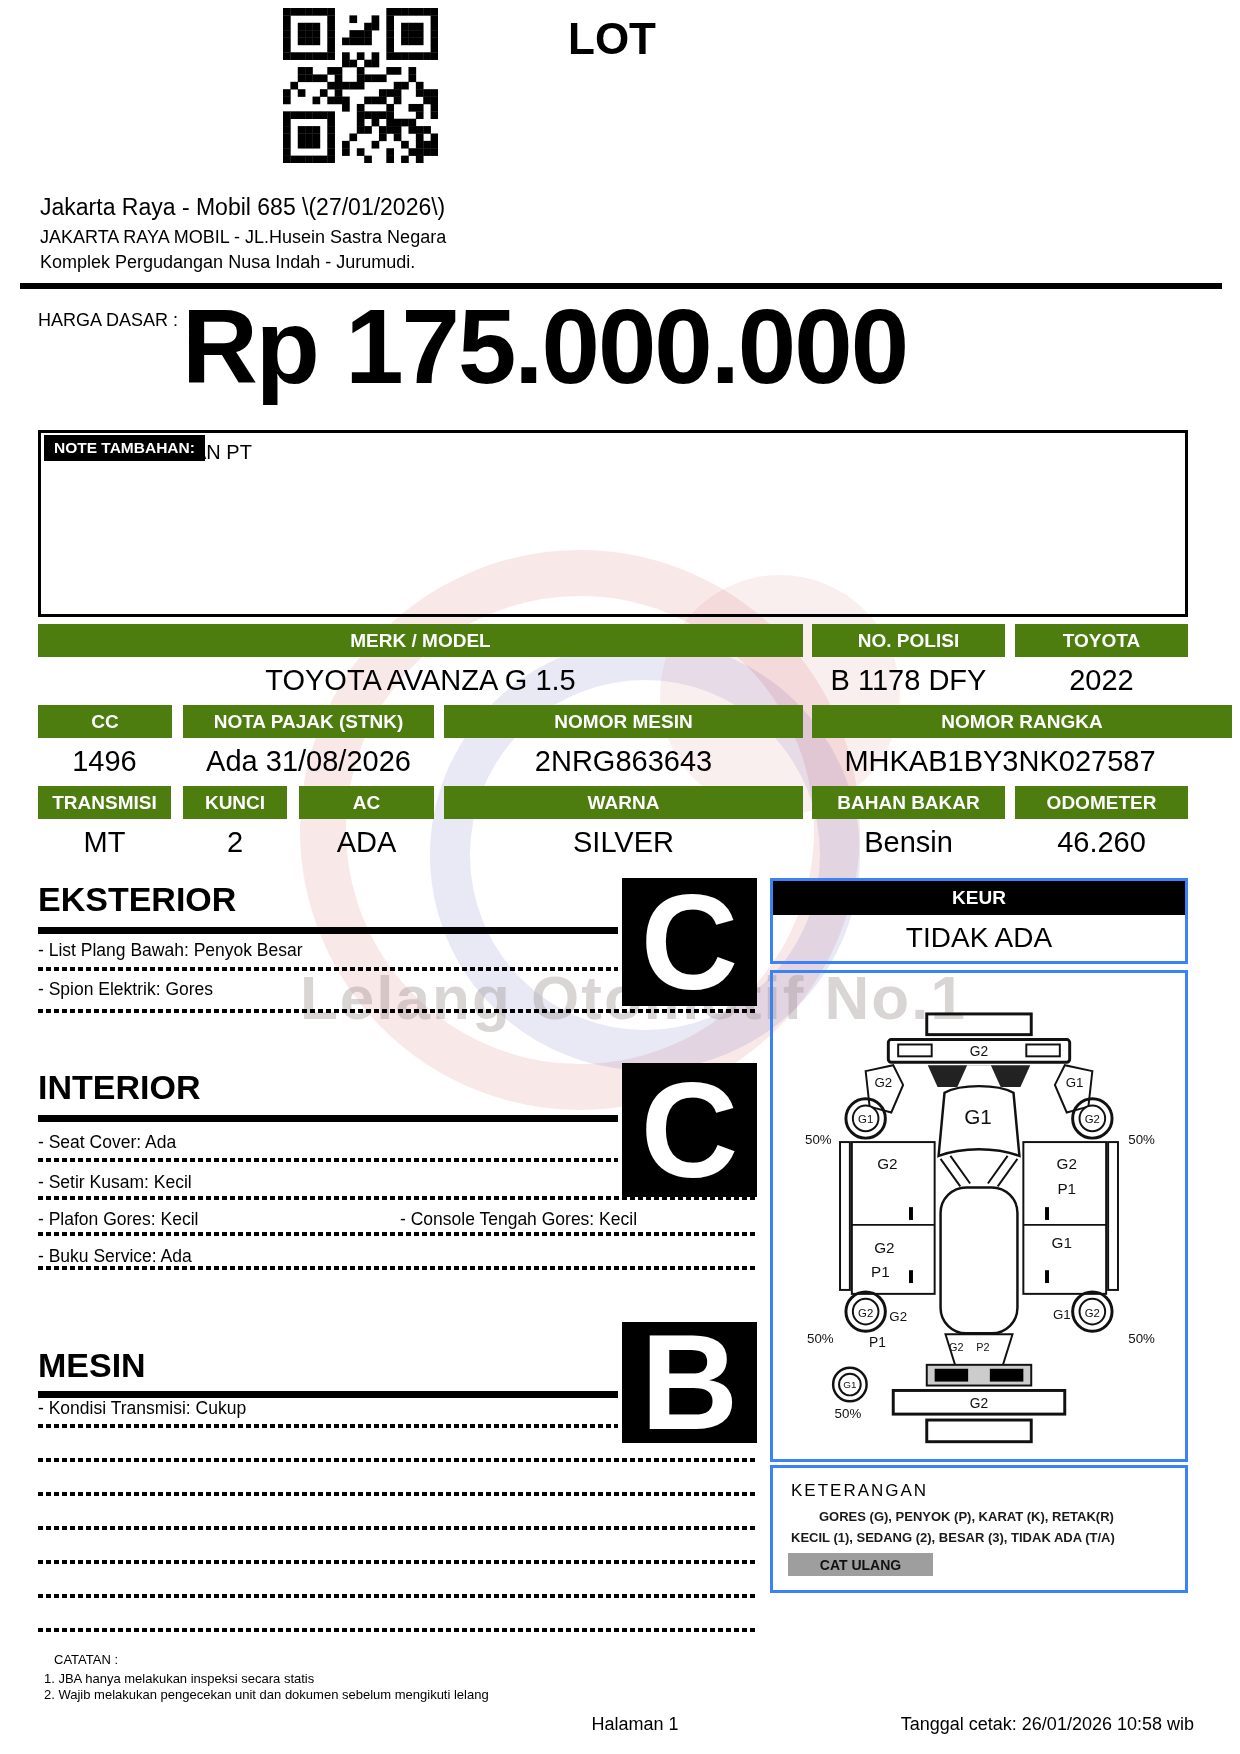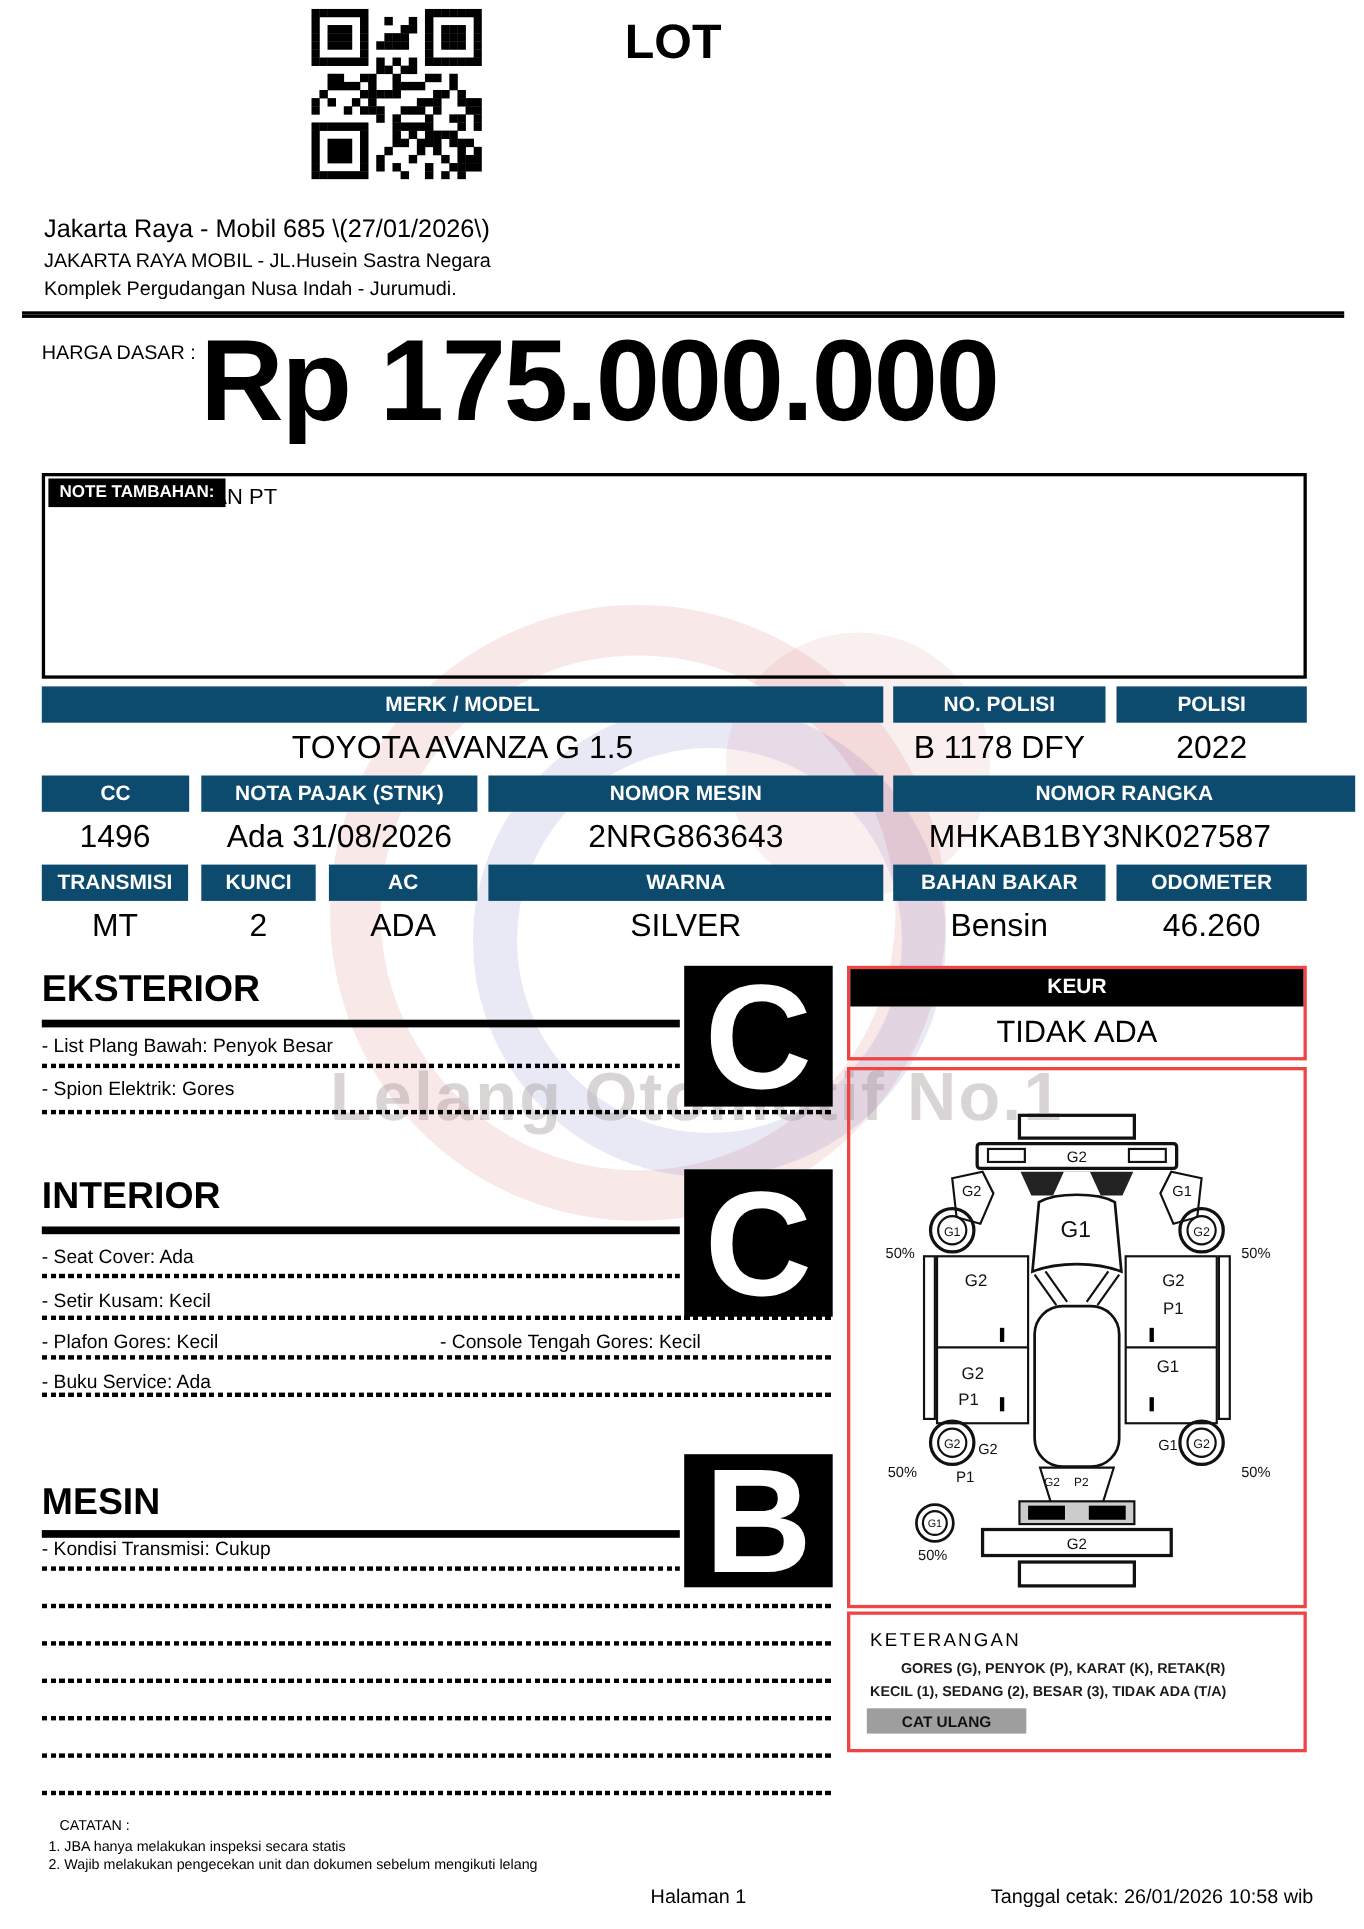--- a/index.html
+++ b/index.html
@@ -30,35 +30,35 @@
 
   .harga-label{position:absolute;left:38px;top:310px;font-size:18px;}
   .harga-value{position:absolute;left:182px;top:294px;font-size:105px;font-weight:bold;
                letter-spacing:-2px;line-height:1;}
 
   .note-box{position:absolute;left:38px;top:430px;width:1150px;height:187px;border:3.5px solid #000;}
   .note-chip{position:absolute;left:3px;top:2px;background:#000;color:#fff;
              font-size:15.5px;font-weight:bold;padding:4px 10px;}
   .note-text{position:absolute;left:152px;top:8px;font-size:20px;}
 
-  .h{position:absolute;height:33px;background:#0c4a6e;color:#fff;font-weight:bold;font-size:19px;
+  .h{position:absolute;height:33px;background:#4d7c0f;color:#fff;font-weight:bold;font-size:19px;
      display:flex;align-items:center;justify-content:center;white-space:nowrap;}
   .v{position:absolute;height:40px;font-size:29px;display:flex;align-items:center;
      justify-content:center;white-space:nowrap;}
 
   .sec-title{position:absolute;left:38px;font-size:34px;font-weight:bold;}
   .bar{position:absolute;left:38px;width:580px;height:7px;background:#000;}
   .item{position:absolute;left:38px;font-size:17.5px;white-space:nowrap;}
   .dot{position:absolute;left:38px;height:4px;
        background:repeating-linear-gradient(to right,#000 0 5px,transparent 5px 8px);}
   .grade{position:absolute;left:622px;width:135px;background:#000;color:#fff;
          display:flex;align-items:center;justify-content:center;
          font-size:135px;font-weight:bold;line-height:1;}
 
-  .panel{position:absolute;left:770px;width:418px;border:3px solid #ef4444;}
+  .panel{position:absolute;left:770px;width:418px;border:3px solid #3b82f6;}
   .keur-head{height:34px;background:#000;color:#fff;font-weight:bold;font-size:19px;
              display:flex;align-items:center;justify-content:center;}
   .keur-val{height:46px;font-size:28px;display:flex;align-items:center;justify-content:center;}
   .car-svg{width:100%;height:100%;display:block;}
   .car-svg text{font-family:"Liberation Sans","DejaVu Sans",sans-serif;fill:#111;}
 
   .ket-title{position:absolute;left:18px;top:13px;font-size:17px;letter-spacing:2px;}
   .ket-line1{position:absolute;left:18px;top:41px;font-size:13px;font-weight:bold;color:#1a1a1a;margin-left:28px;}
   .ket-line2{position:absolute;left:18px;top:62px;font-size:13px;font-weight:bold;color:#1a1a1a;}
   .ket-btn{position:absolute;left:15px;top:85px;width:145px;height:23px;background:#9e9e9e;
@@ -306,21 +306,21 @@
   <div class="harga-label">HARGA DASAR :</div>
   <div class="harga-value">Rp 175.000.000</div>
 
   <div class="note-box">
     <span class="note-chip">NOTE TAMBAHAN:</span>
     <span class="note-text">AN PT</span>
   </div>
 
   <div class="h" style="left:38px;top:624px;width:765px">MERK / MODEL</div>
   <div class="h" style="left:812px;top:624px;width:193px">NO. POLISI</div>
-  <div class="h" style="left:1015px;top:624px;width:173px">POLISI</div>
+  <div class="h" style="left:1015px;top:624px;width:173px">TOYOTA</div>
   <div class="v" style="left:38px;top:660px;width:765px">TOYOTA AVANZA G 1.5</div>
   <div class="v" style="left:812px;top:660px;width:193px">B 1178 DFY</div>
   <div class="v" style="left:1015px;top:660px;width:173px">2022</div>
 
   <div class="h" style="left:38px;top:705px;width:134px">CC</div>
   <div class="h" style="left:183px;top:705px;width:251px">NOTA PAJAK (STNK)</div>
   <div class="h" style="left:444px;top:705px;width:359px">NOMOR MESIN</div>
   <div class="h" style="left:812px;top:705px;width:420px">NOMOR RANGKA</div>
   <div class="v" style="left:38px;top:741px;width:133px">1496</div>
   <div class="v" style="left:183px;top:741px;width:251px">Ada 31/08/2026</div>

